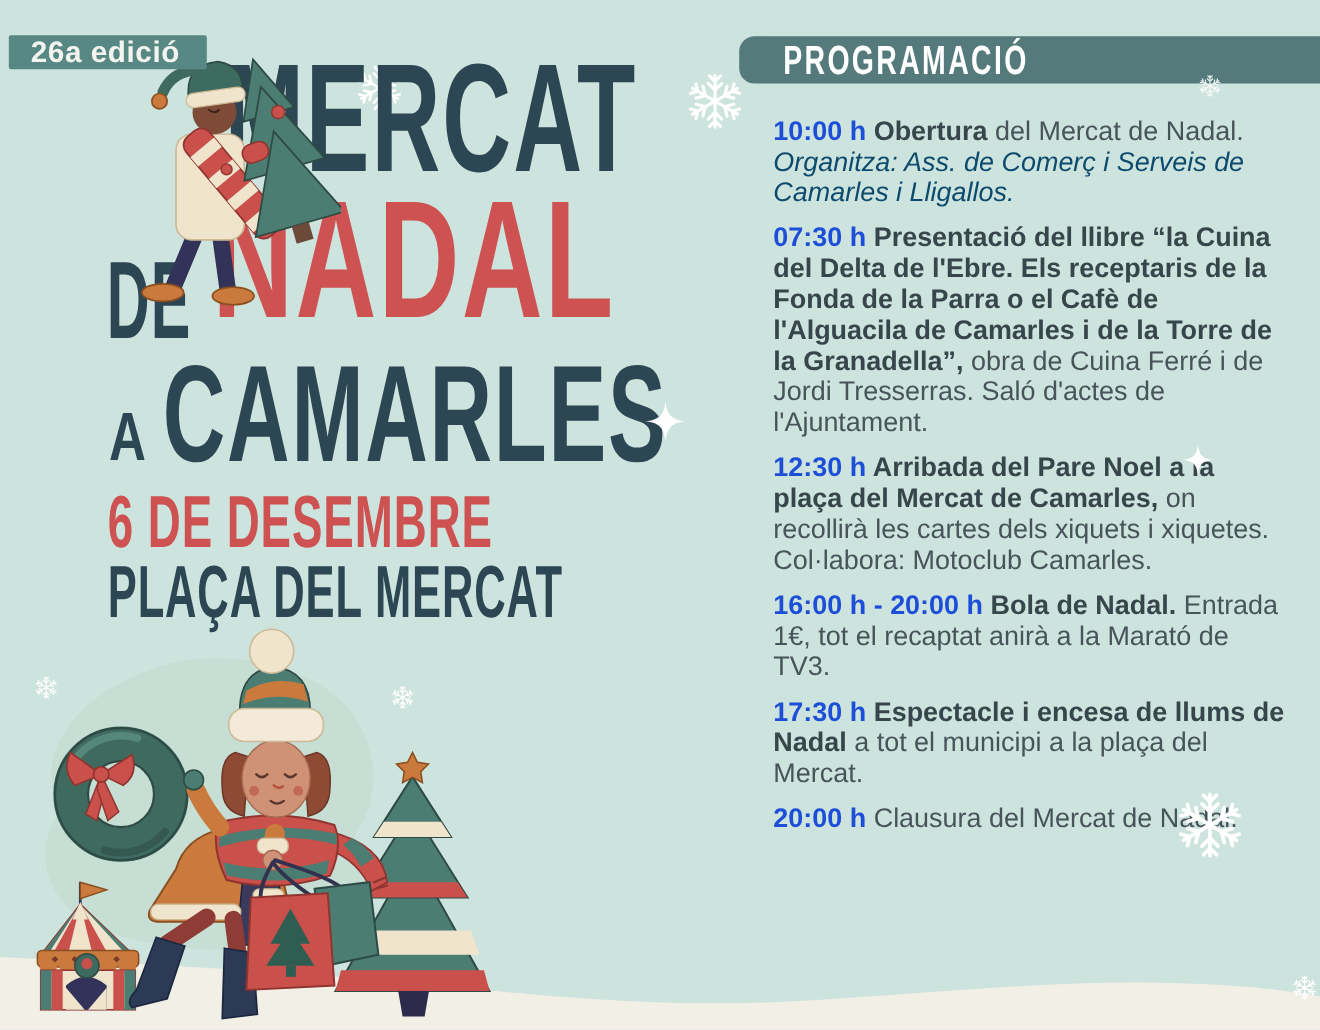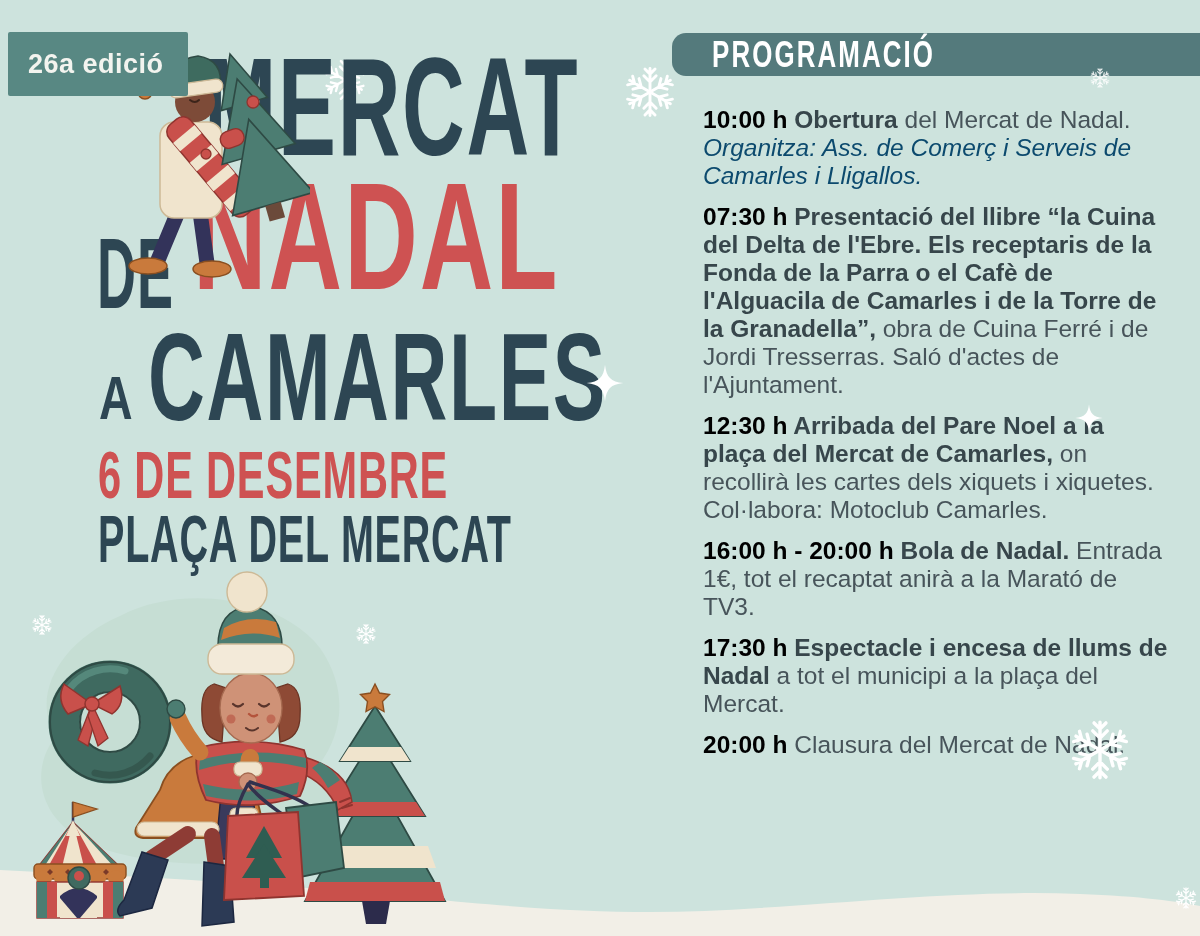--- a/index.html
+++ b/index.html
@@ -3,21 +3,21 @@
 <meta charset="utf-8">
 <style>
   html,body{margin:0;padding:0;}
   .poster{
     position:relative; width:1200px; height:936px; overflow:hidden;
     background:#cde3dd;
     font-family:"Liberation Sans", sans-serif;
   }
   
   .badge{
-    position:absolute; left:8px; top:32px; height:64px;
+    position:absolute; left:8px; top:32px; height:31px;
     background:#588883; border-radius:2px;
     display:flex; align-items:center; padding:0 24px 0 20px; z-index:4;
   }
   .badge span{color:#f3f4ef; font-size:27px; font-weight:700; letter-spacing:.5px;}
   
   .t{
     position:absolute; font-weight:700; line-height:1; white-space:nowrap;
     transform-origin:0 0; color:#2d4653; letter-spacing:.02em; z-index:2;
   }
   .t-mercat  {left:204px; top:37px;  font-size:140px; transform:scaleX(.62);}
@@ -37,21 +37,21 @@
     display:inline-block; margin-left:40px; color:#ffffff;
     font-size:37px; font-weight:700; letter-spacing:3px;
     transform:scaleX(.70); transform-origin:0 50%; white-space:nowrap;
   }
   
   .entries{
     position:absolute; left:703px; top:106px; width:470px;
     display:flex; flex-direction:column; gap:13px; z-index:2;
   }
   .entries p{margin:0; font-size:24.5px; line-height:28px; color:#47545a; font-weight:400;}
-  .entries .time{color:#000000; font-weight:700;}
+  .entries .time{color:#1d4ed8; font-weight:700;}
   .entries b{color:#37464b; font-weight:700;text-align:center;}
   .entries .org{display:block; font-style:italic; color:#0c4a6e;}
   
   .flake,.spark{position:absolute; z-index:3;}
   .flake.under{z-index:1;}
   .snow{position:absolute; left:0; bottom:0; width:1200px; height:936px; z-index:1;}
   .illu{position:absolute; z-index:2;}
   #illu-top{left:60px; top:32px; width:250px; height:254px;}
   #illu-scene{left:0px; top:556px; width:480px; height:380px; z-index:2;}
 </style>

